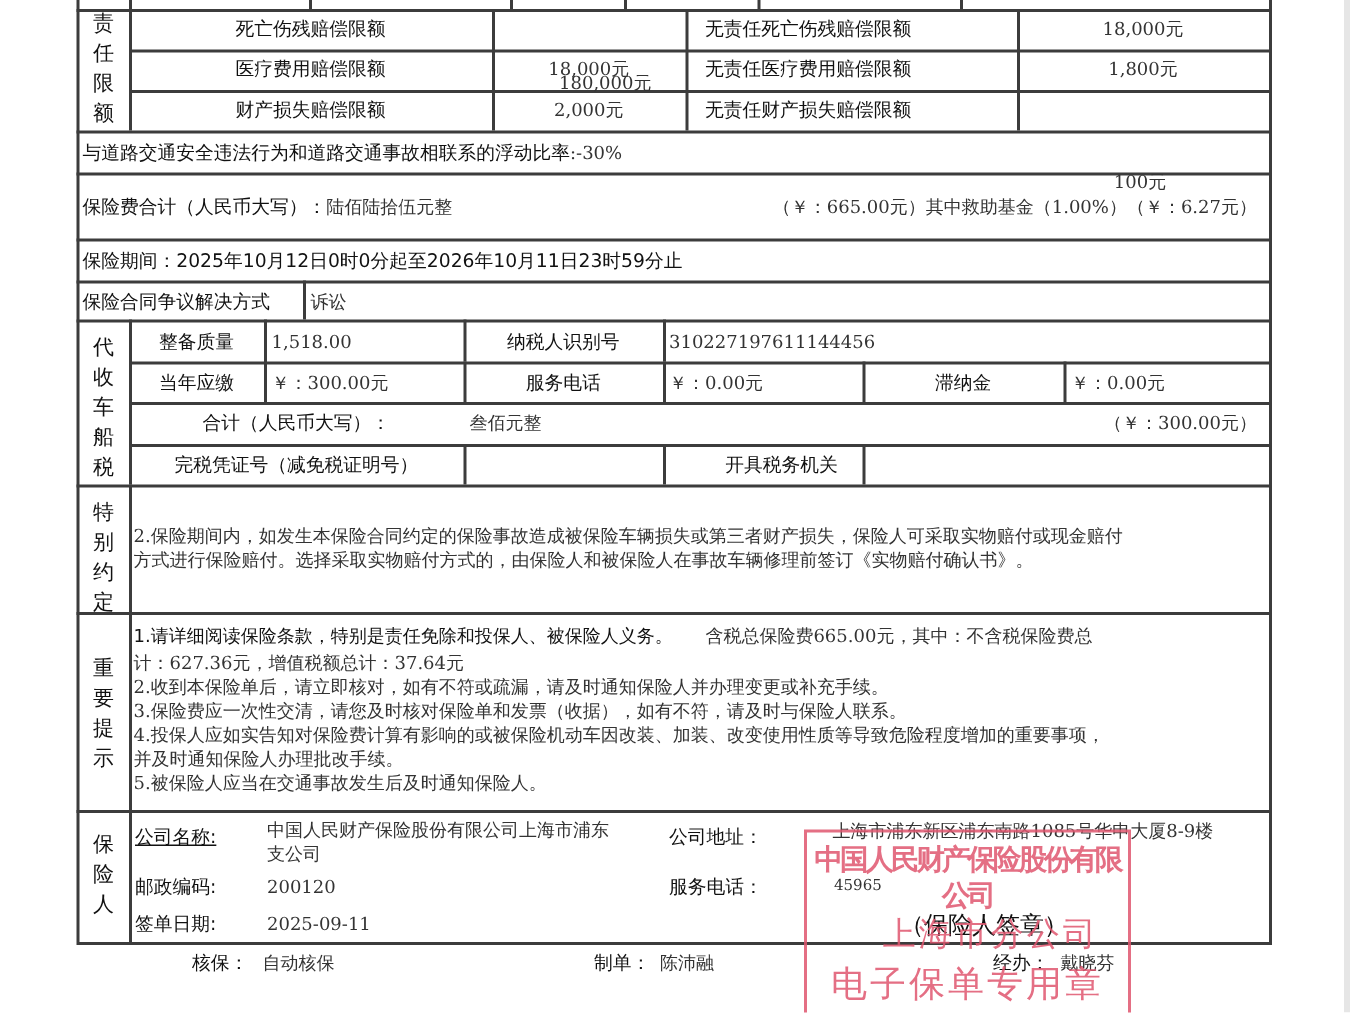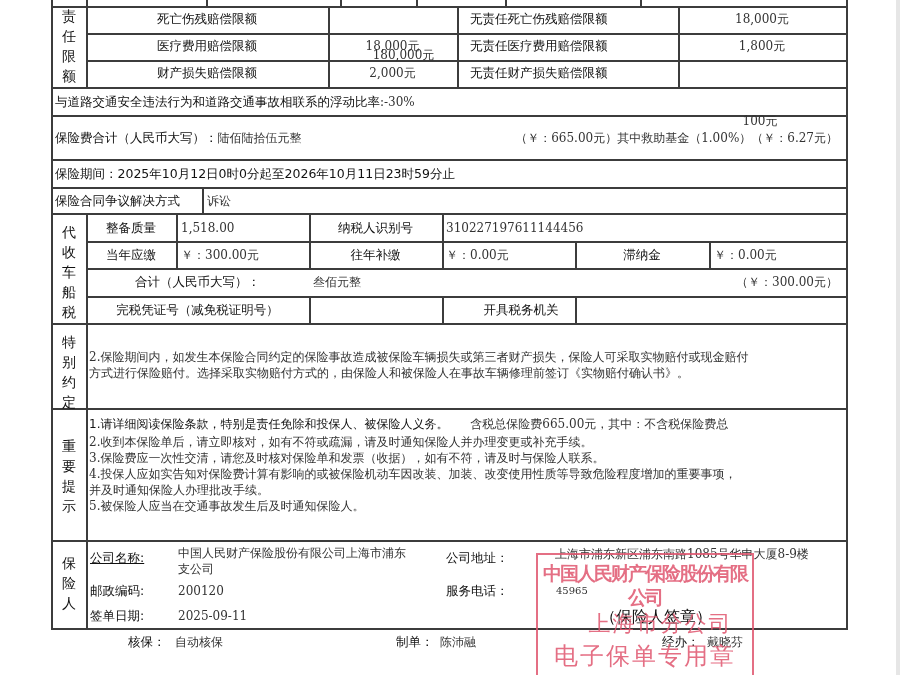--- a/index.html
+++ b/index.html
@@ -126,21 +126,21 @@
 <div class="vert" style="left:59px;top:222px;">代收车船税</div>
 
 <div class="t lbl c" style="left:176px;top:220px;width:0;"></div>
 <div class="t lbl c" style="left:86px;top:220px;width:90px;">整备质量</div>
 <div class="t val" style="left:181px;top:220px;">1,518.00</div>
 <div class="t lbl c" style="left:309px;top:220px;width:133px;">纳税人识别号</div>
 <div class="t val" style="left:446px;top:220px;">310227197611144456</div>
 
 <div class="t lbl c" style="left:86px;top:247px;width:90px;">当年应缴</div>
 <div class="t val" style="left:181px;top:247px;">￥：300.00元</div>
-<div class="t lbl c" style="left:309px;top:247px;width:133px;">往年补缴</div>
+<div class="t lbl c" style="left:309px;top:247px;width:133px;">服务电话</div>
 <div class="t val" style="left:446px;top:247px;">￥：0.00元</div>
 <div class="t lbl c" style="left:575px;top:247px;width:134px;">滞纳金</div>
 <div class="t val" style="left:714px;top:247px;">￥：0.00元</div>
 
 <div class="t lbl c" style="left:86px;top:274px;width:223px;">合计（人民币大写）：</div>
 <div class="t val" style="left:313px;top:274px;">叁佰元整</div>
 <div class="t val r" style="left:600px;top:274px;width:238px;">（￥：300.00元）</div>
 
 <div class="t lbl c" style="left:86px;top:302px;width:223px;">完税凭证号（减免税证明号）</div>
 <div class="t val" style="left:313px;top:302px;"></div>
@@ -152,20 +152,21 @@
   <div style="white-space:nowrap;">2.保险期间内，如发生本保险合同约定的保险事故造成被保险车辆损失或第三者财产损失，保险人可采取实物赔付或现金赔付</div>
   <div style="white-space:nowrap;">方式进行保险赔付。选择采取实物赔付方式的，由保险人和被保险人在事故车辆修理前签订《实物赔付确认书》。</div>
 </div>
 
 <div class="vert" style="left:59px;top:436px;">重要提示</div>
 <div class="para" style="left:89px;top:416px;width:755px;">
   <div style="white-space:nowrap;height:18px;">
     <span class="bold"> 1.请详细阅读保险条款，特别是责任免除和投保人、被保险人义务。</span>
     <span style="margin-left:18px;">含税总保险费665.00元，其中：不含税保险费总</span>
   </div>
+  <div style="white-space:nowrap;">计：627.36元，增值税额总计：37.64元</div>
   <div style="white-space:nowrap;"> 2.收到本保险单后，请立即核对，如有不符或疏漏，请及时通知保险人并办理变更或补充手续。</div>
   <div style="white-space:nowrap;"> 3.保险费应一次性交清，请您及时核对保险单和发票（收据），如有不符，请及时与保险人联系。</div>
   <div style="white-space:nowrap;"> 4.投保人应如实告知对保险费计算有影响的或被保险机动车因改装、加装、改变使用性质等导致危险程度增加的重要事项，</div>
   <div style="white-space:nowrap;">并及时通知保险人办理批改手续。</div>
   <div style="white-space:nowrap;"> 5.被保险人应当在交通事故发生后及时通知保险人。</div>
 </div>
 
 <div class="vert" style="left:59px;top:553px;">保险人</div>
 <div class="t lbl" style="left:90px;top:550px;text-decoration:underline;">公司名称:</div>
 <div class="para" style="left:178px;top:545px;">

